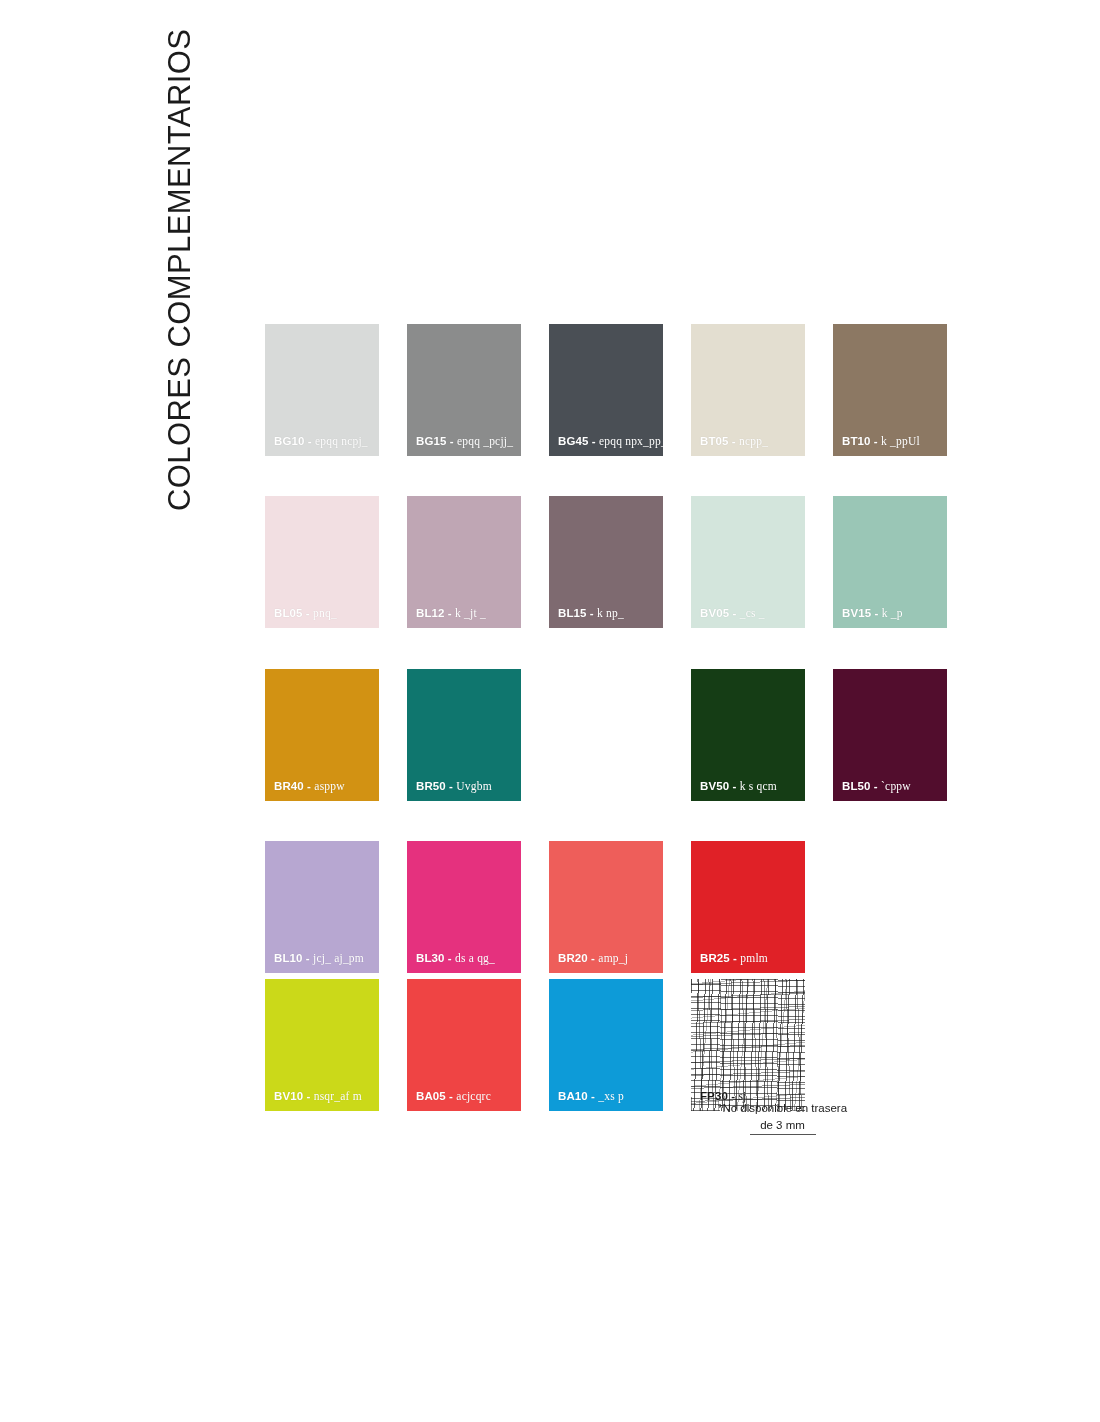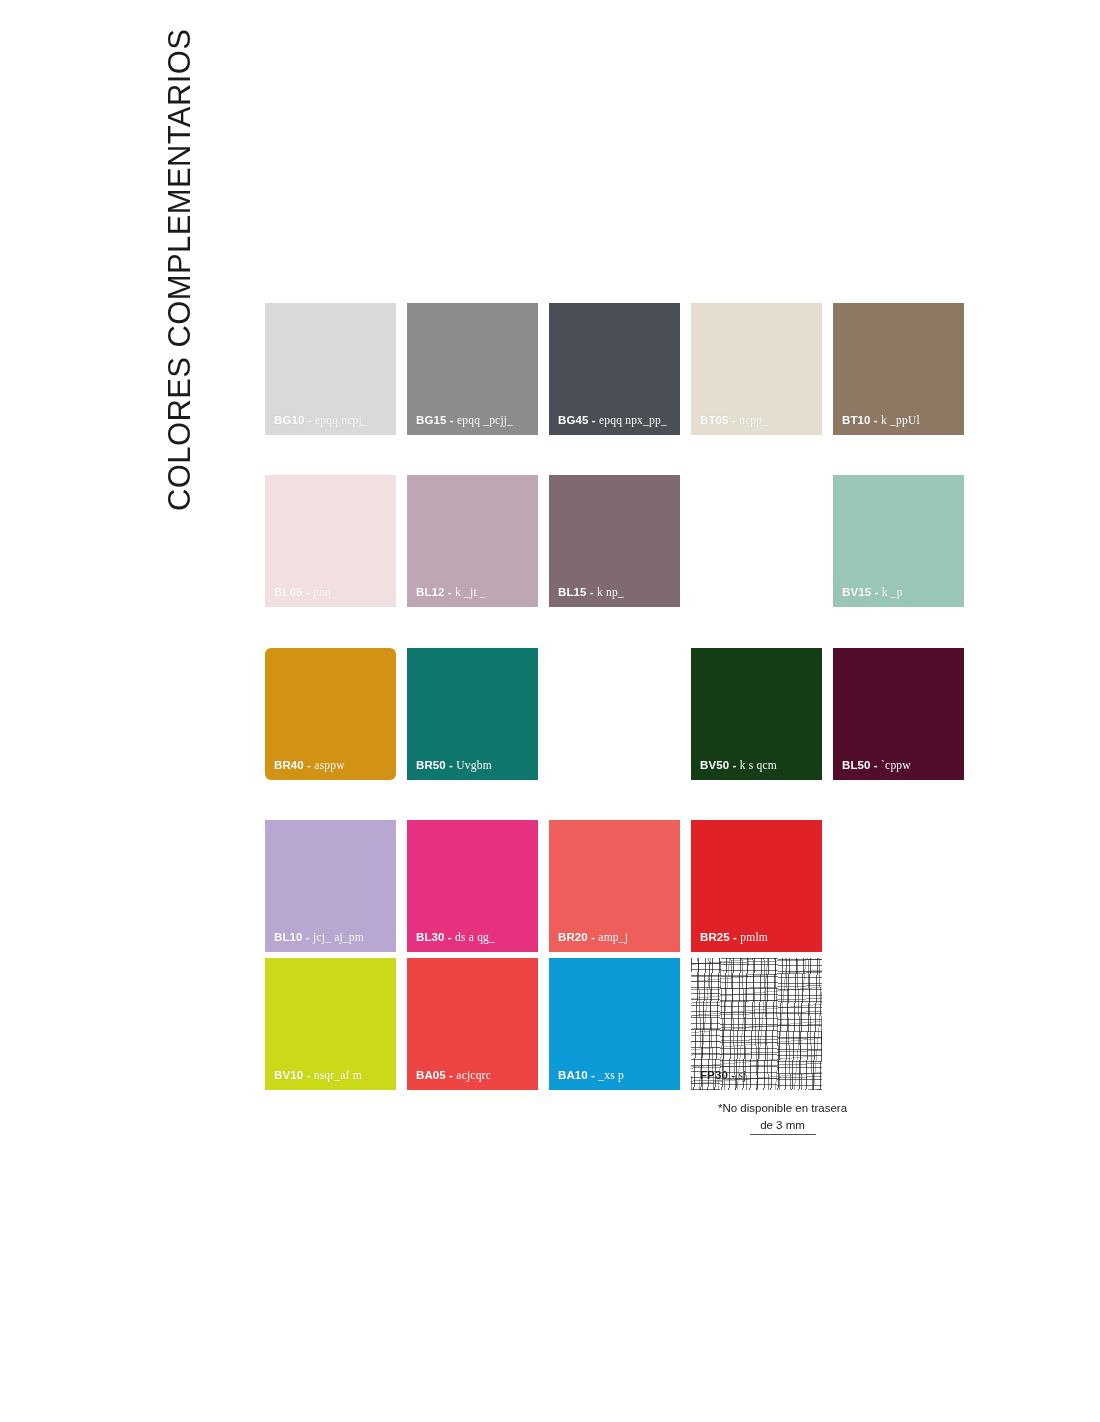--- a/index.html
+++ b/index.html
@@ -47,24 +47,25 @@
     left: 265px;
     top: 303px;
     width: 700px;
   }
   .swatch-row {
     position: relative;
     width: 700px;
   }
   .swatch {
     position: absolute;
-    width: 131px;
+    width: 114px;
     height: 132px;
     box-sizing: border-box;
     overflow: hidden;
+    margin-top: 21px;
   }
   .swatch-label {
     position: absolute;
     left: 9px;
     bottom: 9px;
     font-size: 11.5px;
     font-weight: 700;
     letter-spacing: 0.1px;
     white-space: nowrap;
     line-height: 1;
@@ -143,26 +144,29 @@
       <div class="swatch-row" style="position: absolute; top: 172px; left: 0px; height: 132px;">
         <div class="swatch" style="left: 0px; top: 0px; background-color: rgb(242, 223, 226);">
           <div class="swatch-label" style="color: rgb(255, 255, 255);"><span class="code">BL05</span> <span class="sep">-</span> <span class="desc">pnq_</span></div>
         </div>
         <div class="swatch" style="left: 142px; top: 0px; background-color: rgb(191, 166, 180);">
           <div class="swatch-label" style="color: rgb(255, 255, 255);"><span class="code">BL12</span> <span class="sep">-</span> <span class="desc">k _jt _</span></div>
         </div>
         <div class="swatch" style="left: 284px; top: 0px; background-color: rgb(126, 106, 112);">
           <div class="swatch-label" style="color: rgb(255, 255, 255);"><span class="code">BL15</span> <span class="sep">-</span> <span class="desc">k np_</span></div>
         </div>
+        <div class="swatch" style="left: 426px; top: 0px; background-color: rgb(211, 229, 220);">
+          <div class="swatch-label" style="color: rgb(255, 255, 255);"><span class="code">BV05</span> <span class="sep">-</span> <span class="desc">_cs _</span></div>
+        </div>
         <div class="swatch" style="left: 568px; top: 0px; background-color: rgb(154, 198, 182);">
           <div class="swatch-label" style="color: rgb(255, 255, 255);"><span class="code">BV15</span> <span class="sep">-</span> <span class="desc">k _p</span></div>
         </div>
       </div>
       <div class="swatch-row" style="position: absolute; top: 345px; left: 0px; height: 132px;">
-        <div class="swatch" style="left: 0px; top: 0px; background-color: rgb(210, 146, 19); border-radius: 6px;">
+        <div class="swatch" style="left: 0px; top: 0px; background-color: rgb(210, 146, 19);">
           <div class="swatch-label" style="color: rgb(255, 255, 255);"><span class="code">BR40</span> <span class="sep">-</span> <span class="desc">asppw</span></div>
         </div>
         <div class="swatch" style="left: 142px; top: 0px; background-color: #0f766e;">
           <div class="swatch-label" style="color: rgb(255, 255, 255);"><span class="code">BR50</span> <span class="sep">-</span> <span class="desc">Uvgbm</span></div>
         </div>
         <div class="swatch" style="left: 426px; top: 0px; background-color: rgb(21, 61, 21); padding-left: 12px;">
           <div class="swatch-label" style="color: rgb(255, 255, 255);"><span class="code">BV50</span> <span class="sep">-</span> <span class="desc">k s qcm</span></div>
         </div>
         <div class="swatch" style="left: 568px; top: 0px; background-color: rgb(82, 13, 45);">
           <div class="swatch-label" style="color: rgb(255, 255, 255);"><span class="code">BL50</span> <span class="sep">-</span> <span class="desc">`cppw</span></div>

